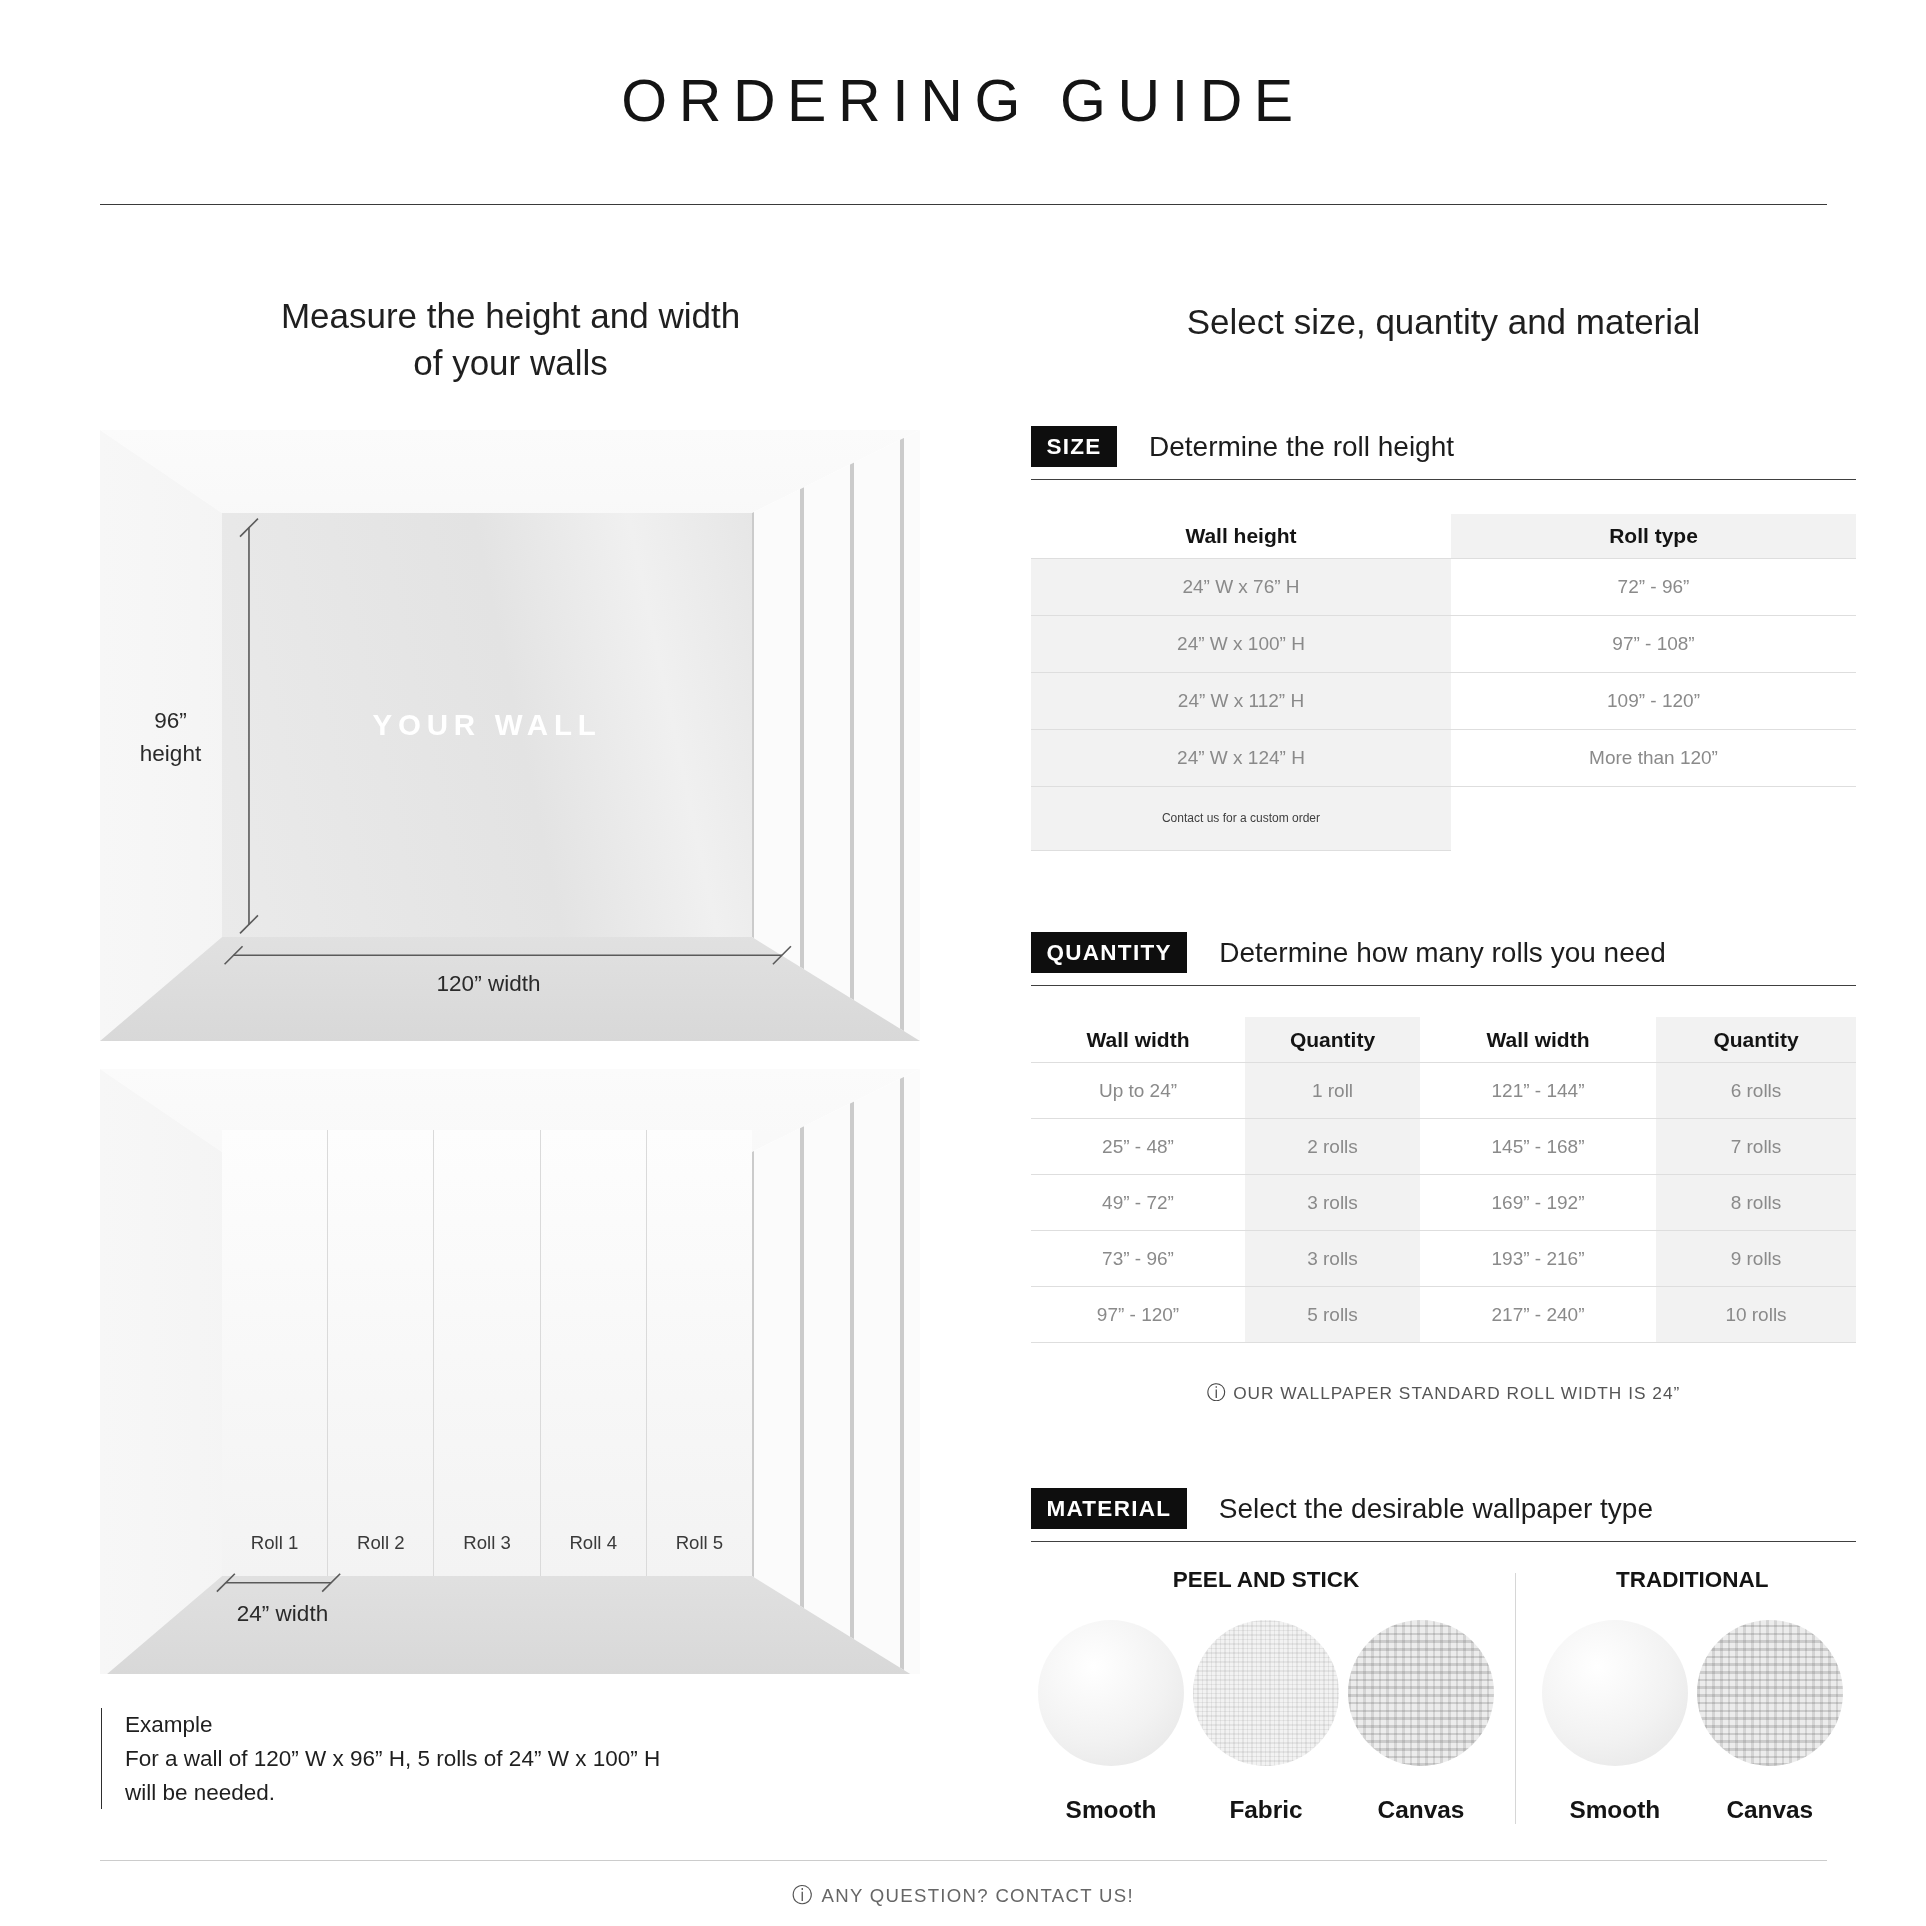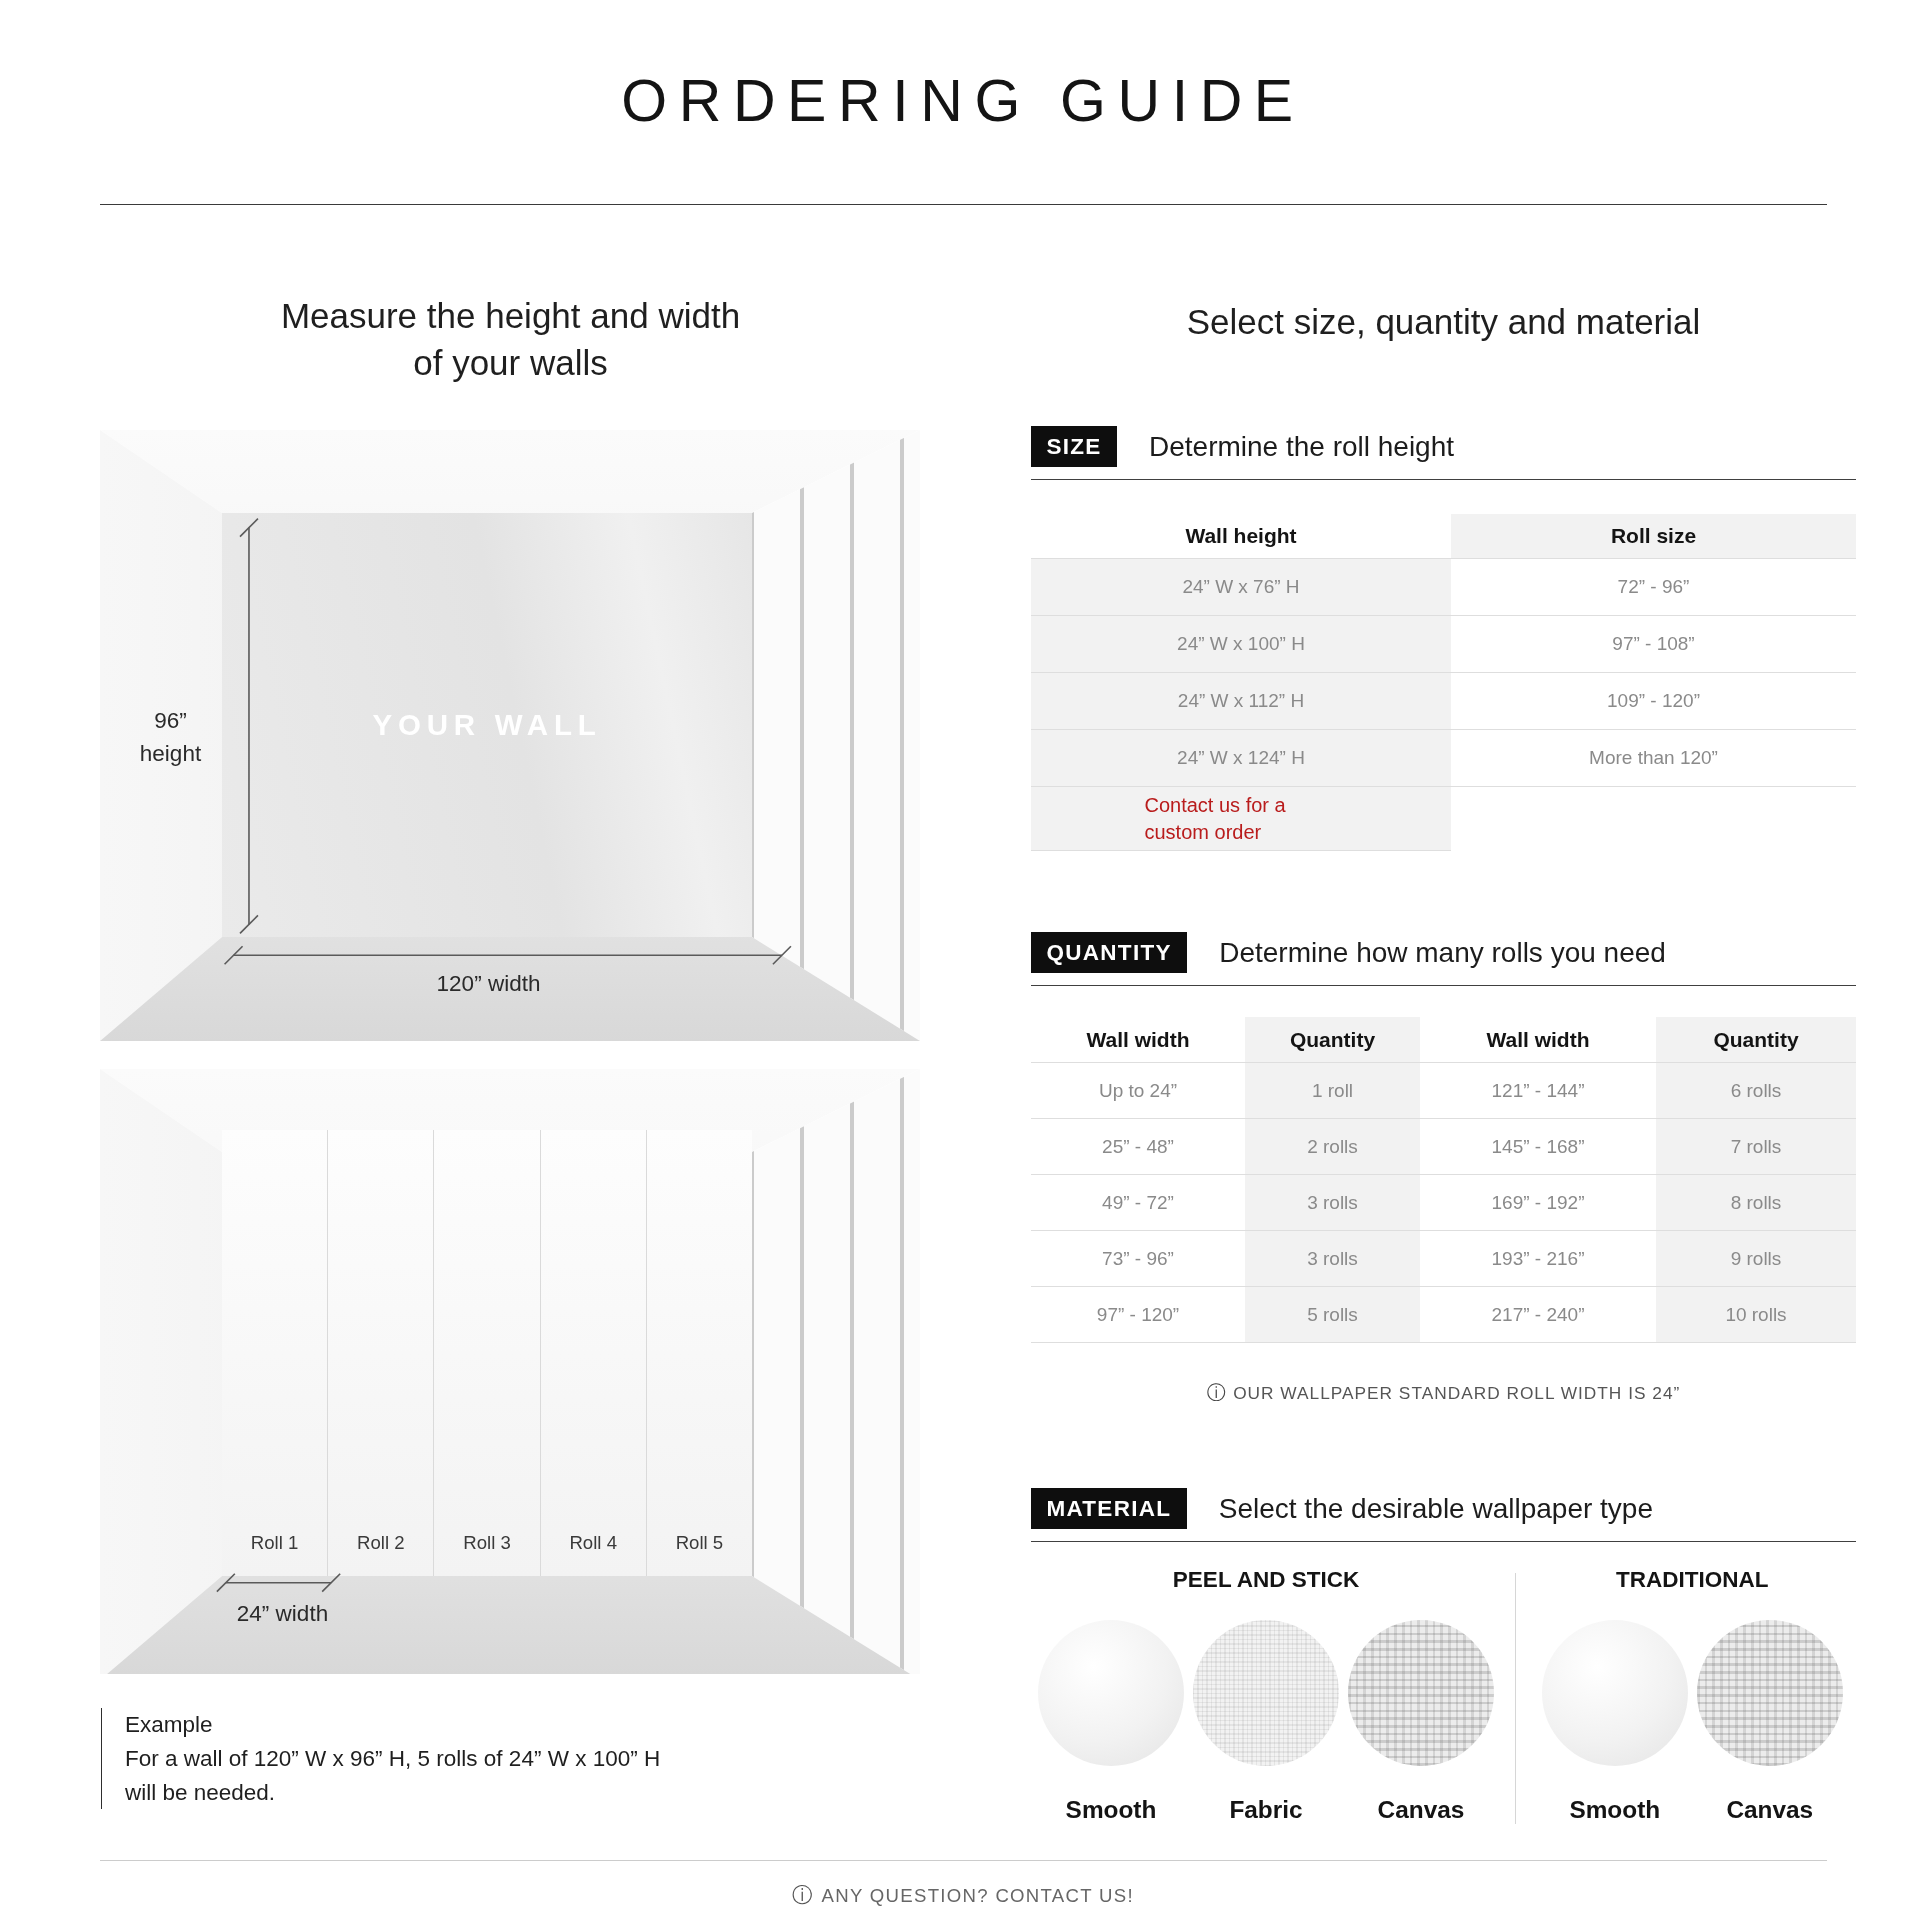--- a/index.html
+++ b/index.html
@@ -207,23 +207,23 @@
   .size-table {
     position: absolute;
     left: 1031px; top: 514px;
     width: 825px;
     display: grid;
     grid-template-columns: 420px 405px;
     grid-template-rows: 45px repeat(4, 57px) 64px;
   }
   .contact-inner {
     max-width: 193px;
-    font-size: 20px;
+    font-size: 12px;
     line-height: 1.35;
-    color: #b91c1c;
+    color: #404040;
     text-align: left;
   }
 
   .qty-table {
     position: absolute;
     left: 1031px; top: 1017px;
     width: 825px;
     display: grid;
     grid-template-columns: 214px 175px 236px 200px;
     grid-template-rows: 46px repeat(5, 56px);
@@ -387,21 +387,21 @@
     <div>For a wall of 120” W x 96” H, 5 rolls of 24” W x 100” H</div>
     <div>will be needed.</div>
   </div>
 
   <div class="section-head" id="size-head">
     <span class="badge">SIZE</span>
     <span class="section-sub">Determine the roll height</span>
   </div>
   <div class="size-table">
     <div class="cell th">Wall height</div>
-    <div class="cell th gray">Roll size</div>
+    <div class="cell th gray">Roll type</div>
 
     <div class="cell td gray">24” W x 76” H</div>
     <div class="cell td">72” - 96”</div>
     <div class="cell td gray">24” W x 100” H</div>
     <div class="cell td">97” - 108”</div>
     <div class="cell td gray">24” W x 112” H</div>
     <div class="cell td">109” - 120”</div>
     <div class="cell td gray">24” W x 124” H</div>
     <div class="cell td">More than 120”</div>
     <div class="cell gray">

